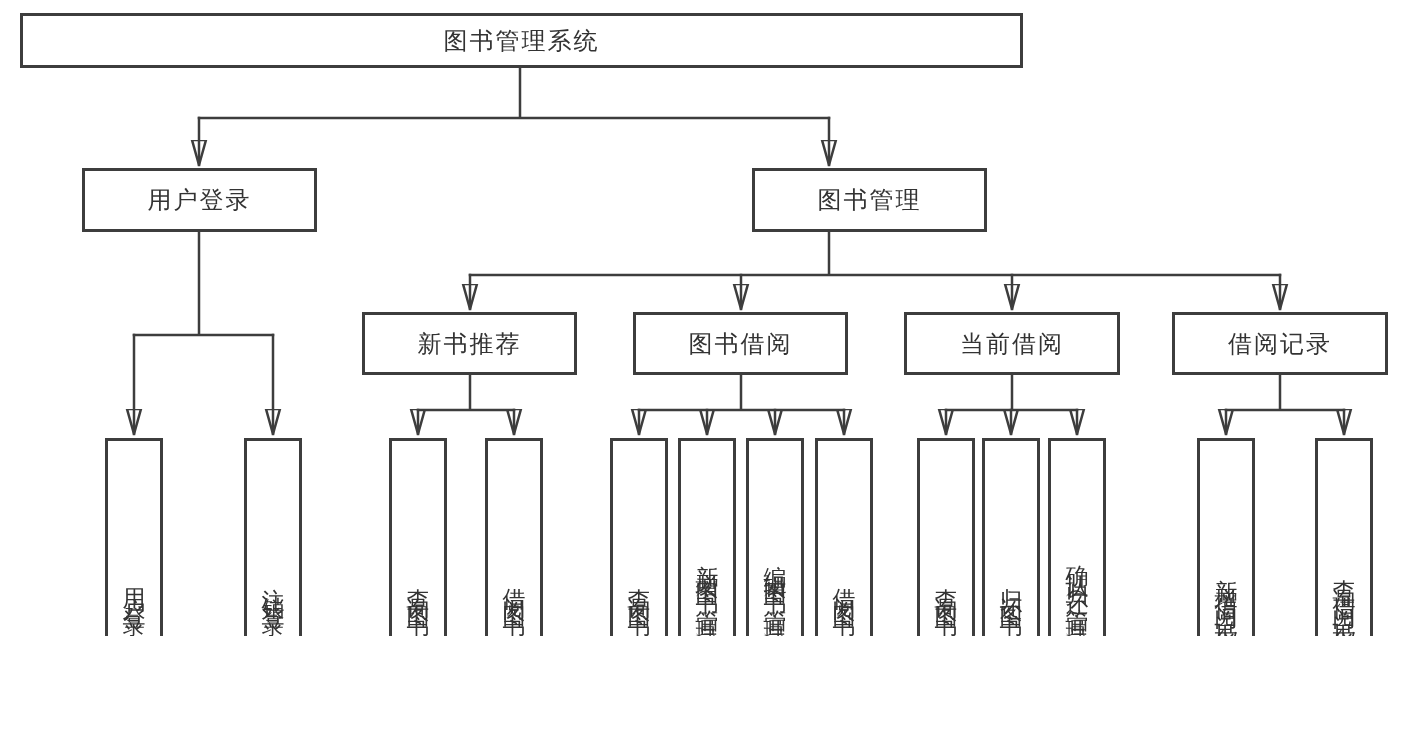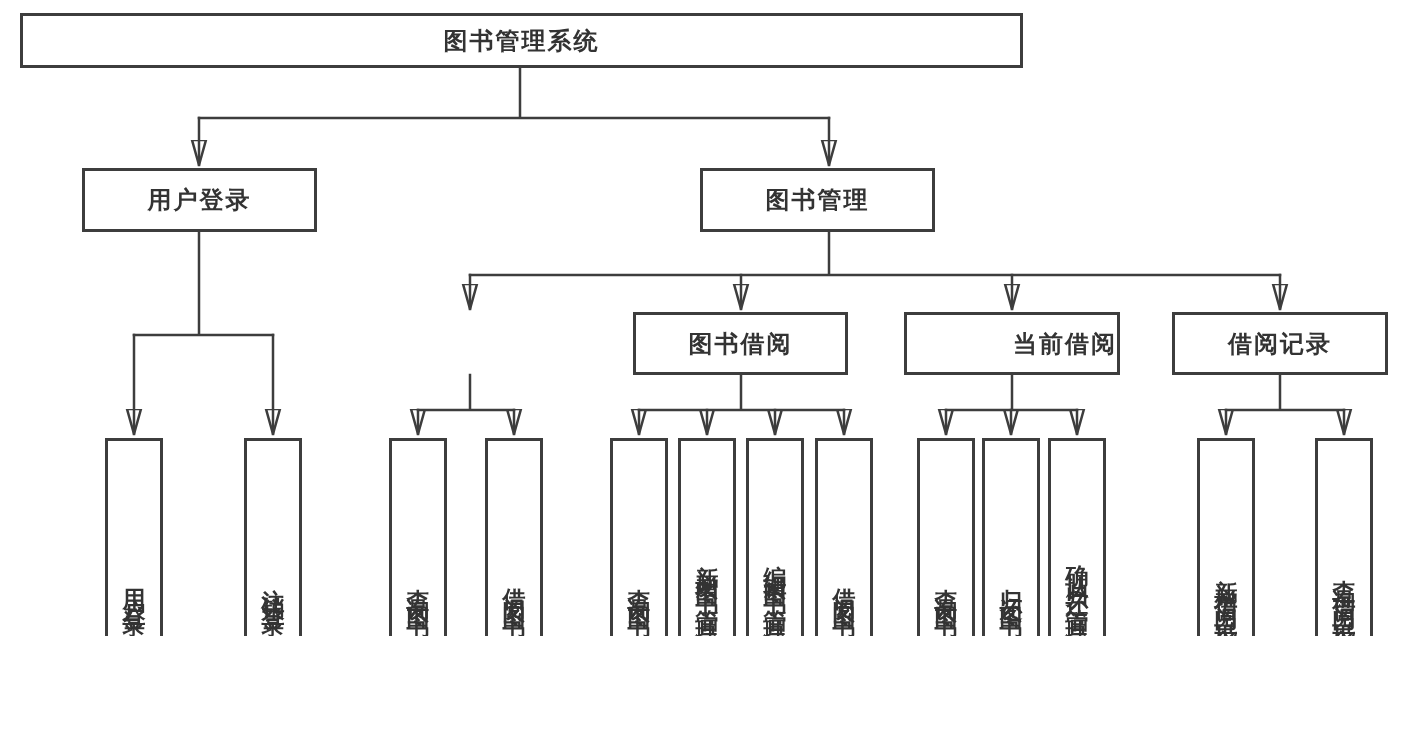--- a/index.html
+++ b/index.html
@@ -7,21 +7,20 @@
     padding: 0;
     background: #ffffff;
   }
   .canvas {
     position: relative;
     width: 1405px;
     height: 636px;
     background: #ffffff;
     overflow: hidden;
     font-family: "Liberation Sans", sans-serif;
-    font-weight: bold;
   }
   .connectors {
     position: absolute;
     left: 0;
     top: 0;
     width: 1405px;
     height: 747px;
   }
   .connectors path,
   .connectors line {
@@ -118,28 +117,31 @@
     <line x1="1344" y1="410" x2="1344" y2="434" marker-end="url(#arr)"></line>
   </svg>
 
   <div class="box" style="left:20px; top:13px; width:1003px; height:55px;">
     <span>图书管理系统</span>
   </div>
 
   <div class="box" style="left:82px; top:168px; width:235px; height:64px;">
     <span>用户登录</span>
   </div>
-  <div class="box" style="left:700px; top:168px; width:235px; height:64px;">
+  <div class="box" style="left:752px; top:168px; width:235px; height:64px;">
     <span>图书管理</span>
   </div>
 
+  <div class="box" style="left:362px; top:312px; width:215px; height:63px;">
+    <span>新书推荐</span>
+  </div>
   <div class="box" style="left:633px; top:312px; width:215px; height:63px;text-align:right;">
     <span>图书借阅</span>
   </div>
-  <div class="box" style="left:904px; top:312px; width:216px; height:63px;justify-content:flex-end;">
+  <div class="box" style="left:904px; top:312px; width:216px; height:63px;">
     <span>当前借阅</span>
   </div>
   <div class="box" style="left:1172px; top:312px; width:216px; height:63px;">
     <span>借阅记录</span>
   </div>
 
   <div class="vbox" style="left:105px;">
     <span class="vlabel">用户登录</span>
   </div>
   <div class="vbox" style="left:244px;">

